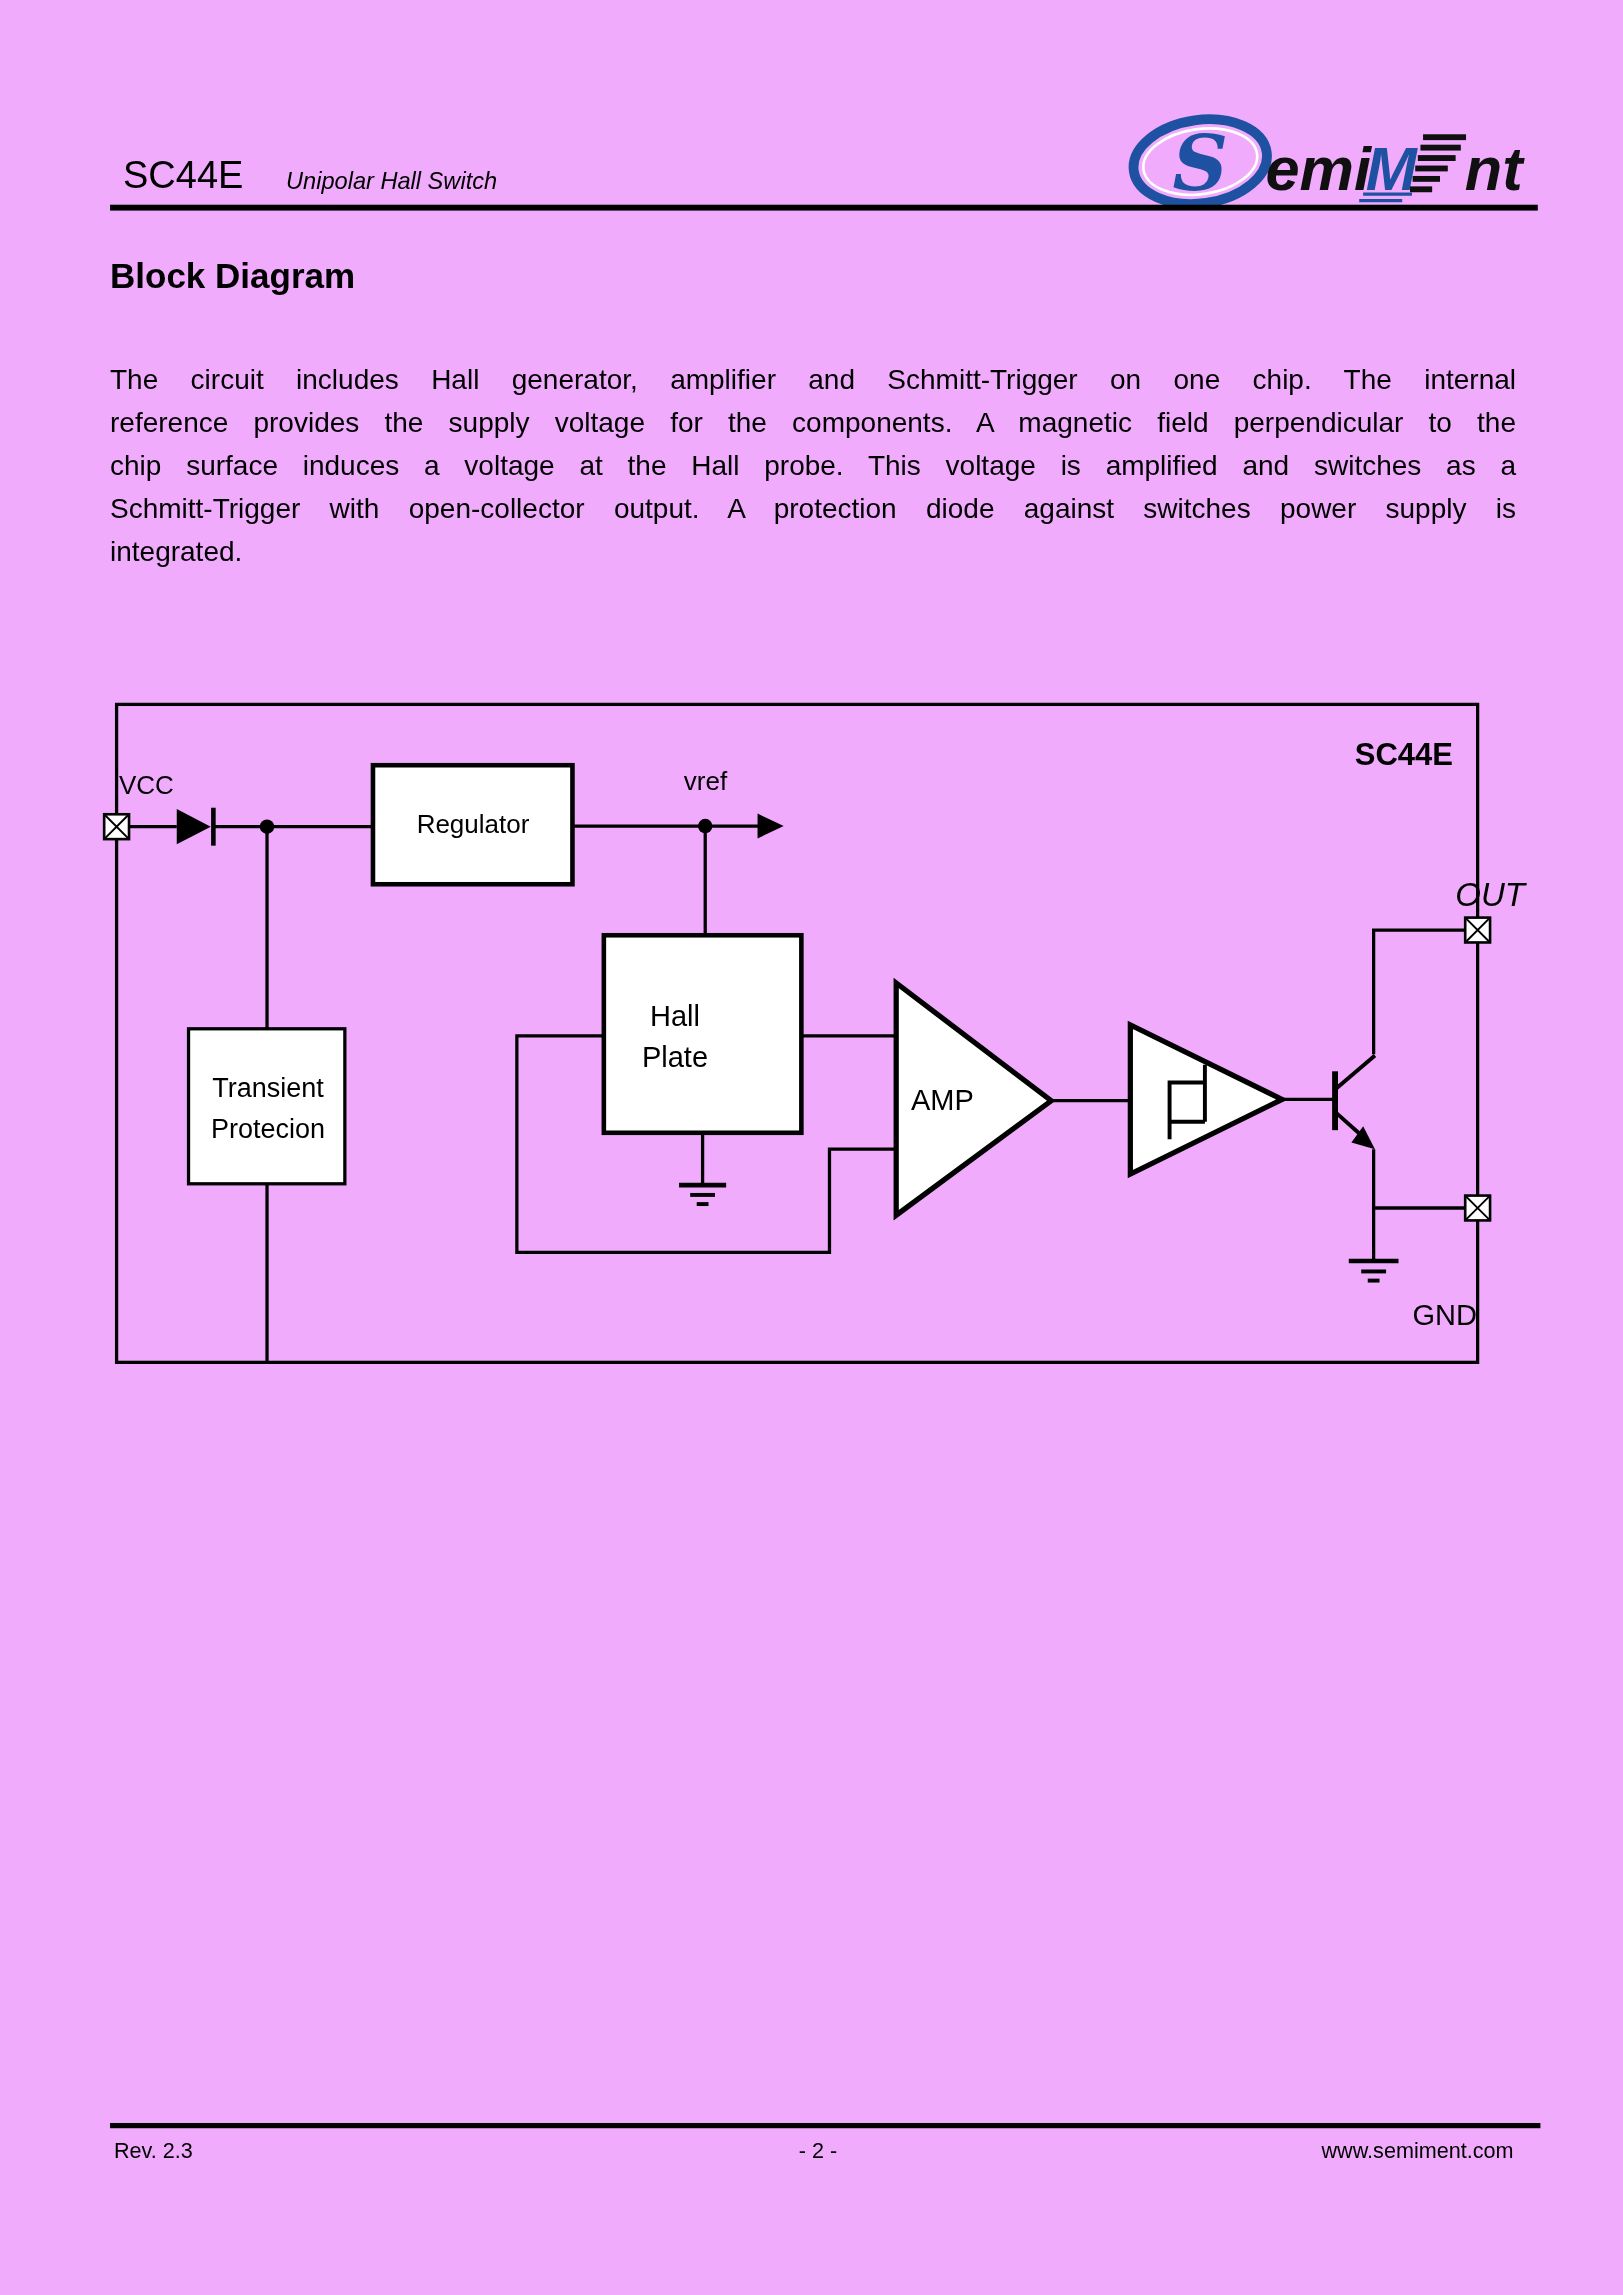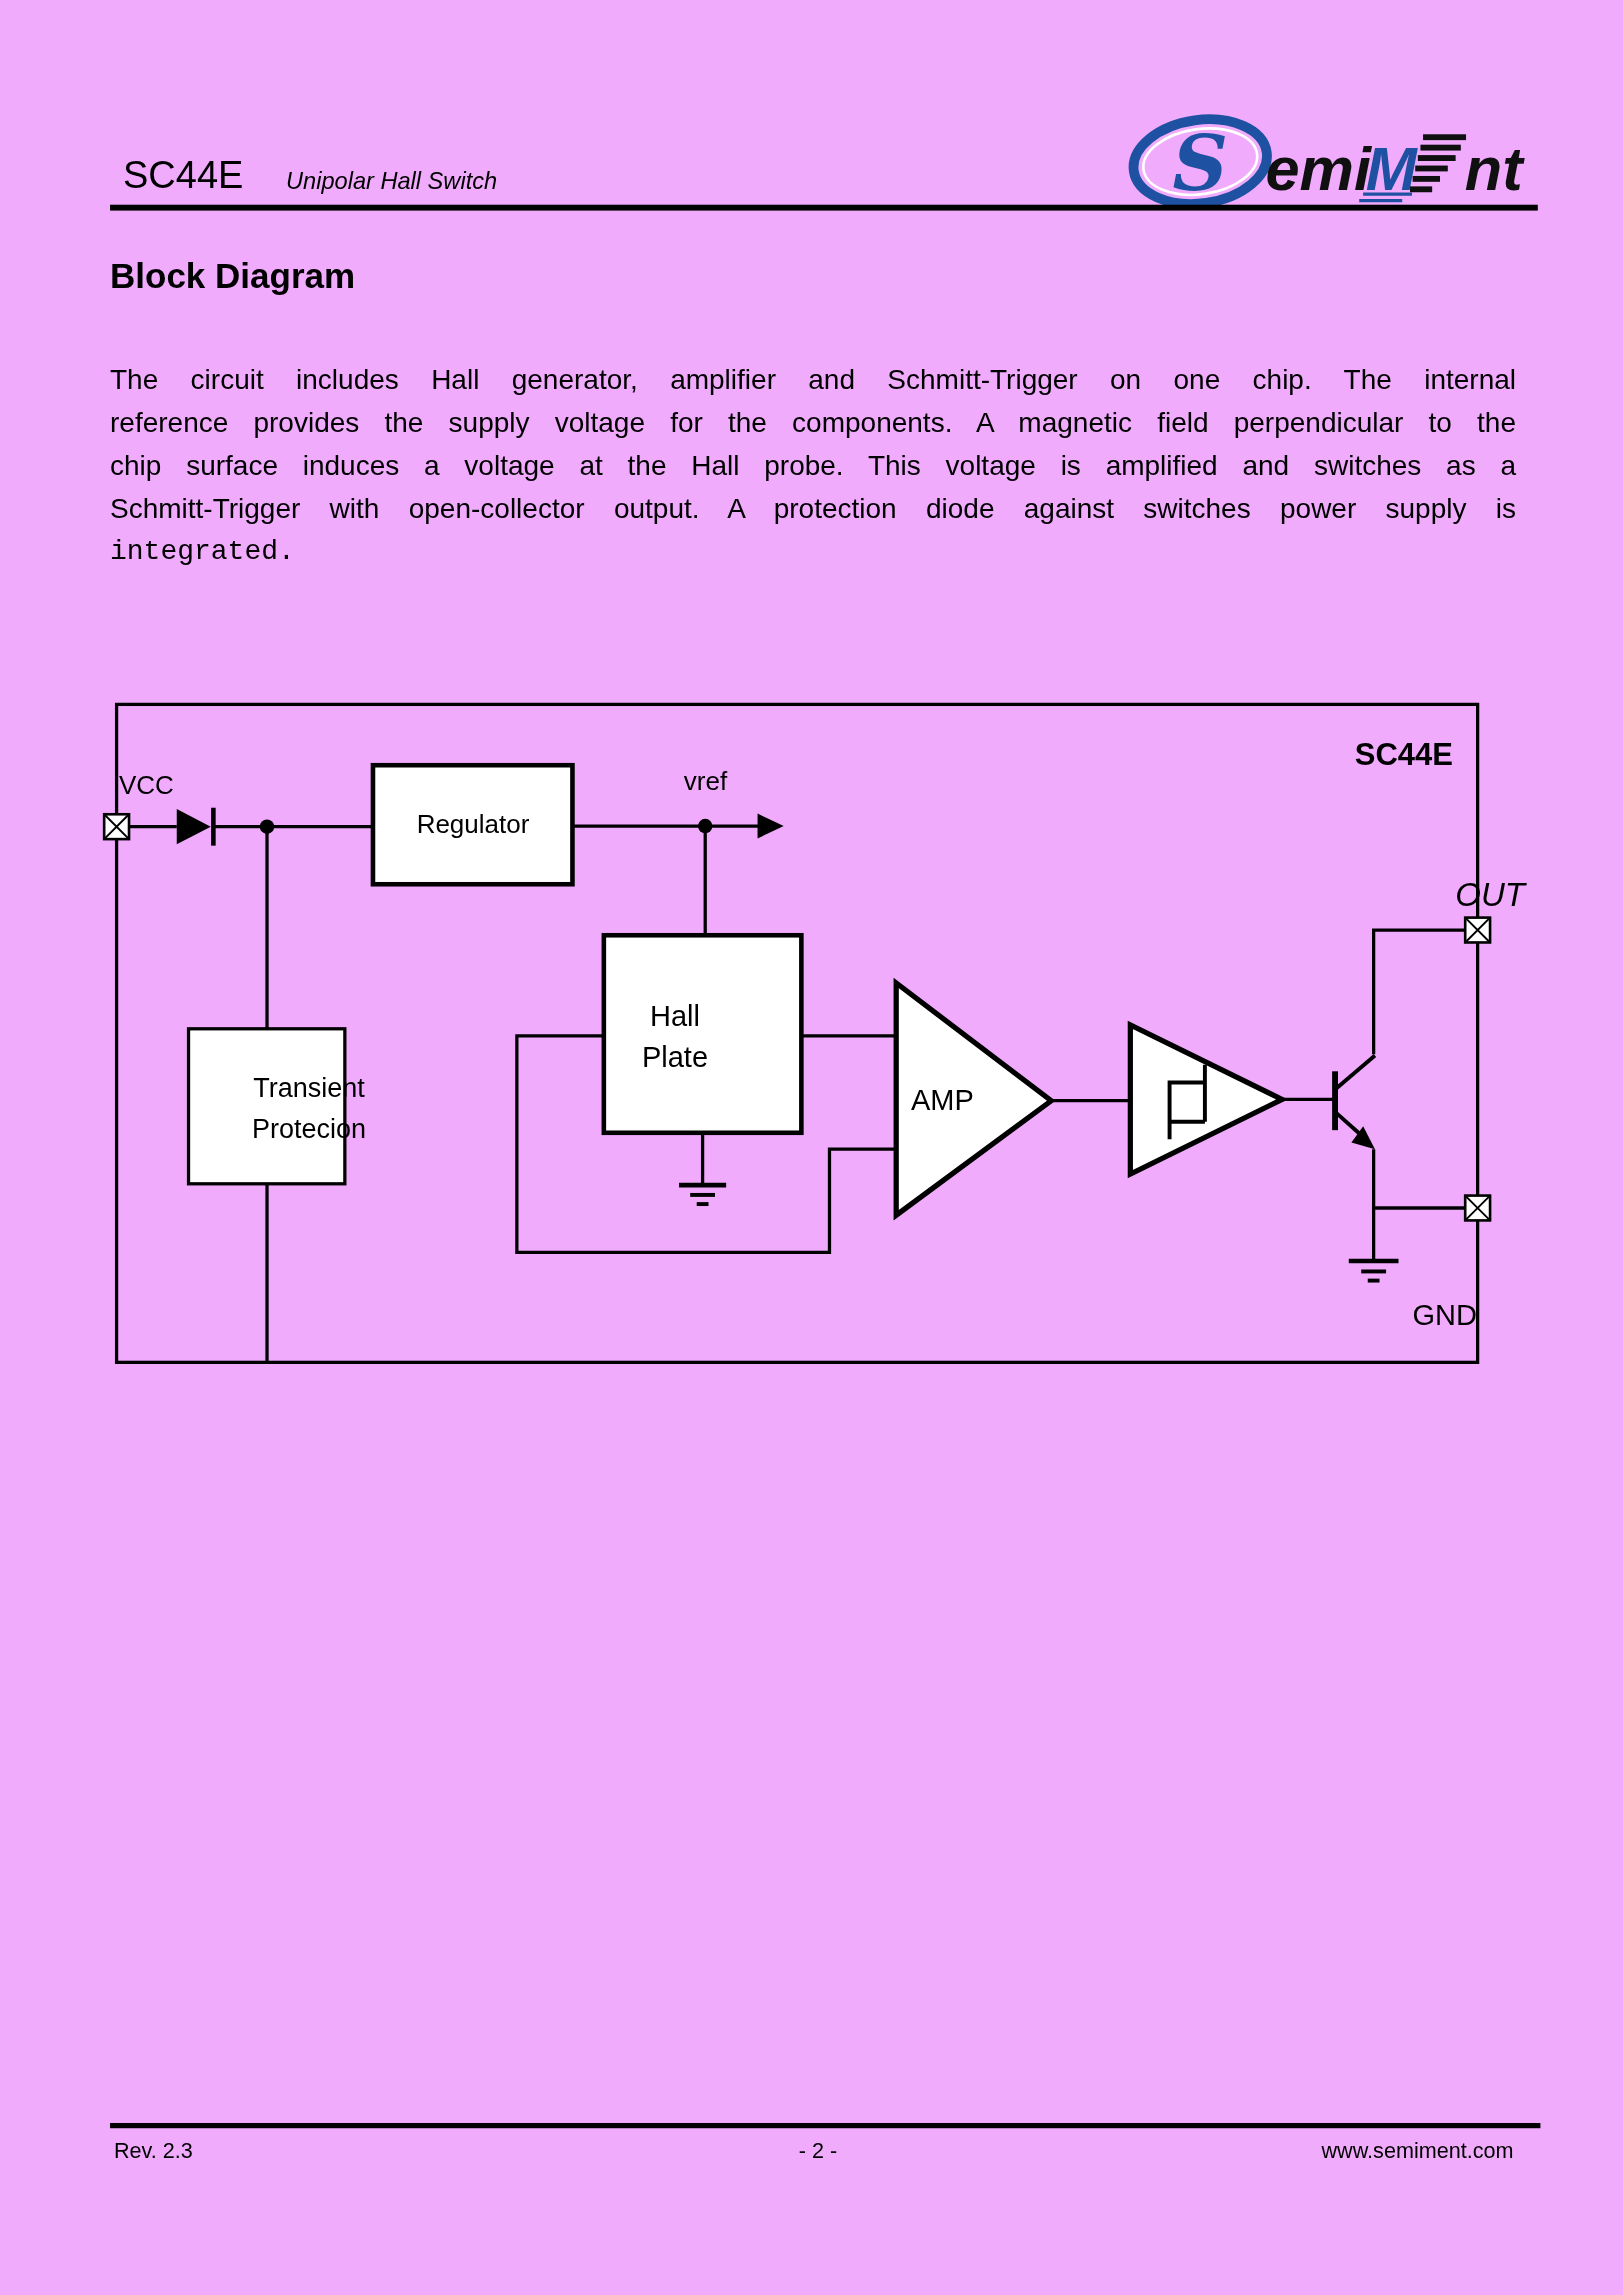--- a/index.html
+++ b/index.html
@@ -4,29 +4,29 @@
 <style>
   html,body{margin:0;padding:0;background:#ffffff;}
   .page{position:relative;width:1623px;height:2295px;background:#f0abfc;
         font-family:"Liberation Sans",sans-serif;color:#000;overflow:hidden;}
   .abs{position:absolute;}
   .header-title{left:123px;top:156px;font-size:38px;font-weight:400;letter-spacing:0px;line-height:1;}
   .header-subtitle{left:286px;top:170px;font-size:23.6px;font-style:italic;line-height:1;}
   .section-title{left:110px;top:258px;font-size:35px;font-weight:bold;line-height:1;}
   .paragraph{left:110px;top:358px;width:1406px;font-size:28px;line-height:43px;}
   .para-line{text-align:justify;text-align-last:justify;white-space:normal;}
-  .para-line.last{text-align-last:left;font-family:Liberation Mono, monospace;}
+  .para-line.last{text-align-last:left;}
   .dlabel{line-height:1.05;font-size:26px;}
   .center{text-align:center;}
   .right{text-align:right;}
   .vcc-label{left:119px;top:772px;}
   .regulator-label{left:373px;top:811px;width:200px;}
   .vref-label{left:640px;top:768px;width:131px;}
   .hall-label{left:576px;top:996px;width:198px;font-size:29px;line-height:41px;}
-  .transient-label{left:188px;top:1068px;width:160px;font-size:27px;line-height:41px;padding-left:41px;}
+  .transient-label{left:188px;top:1068px;width:160px;font-size:27px;line-height:41px;}
   .amp-label{left:911px;top:1085px;width:92px;font-size:29px;}
   .chip-label{left:1308px;top:739px;width:145px;font-size:31px;font-weight:bold;}
   .out-label{left:1433px;top:878px;width:92px;font-size:33px;font-style:italic;}
   .gnd-label{left:1385px;top:1272px;width:92px;font-size:29px;margin-top:28px;}
   .footer-rev{left:114px;top:2138px;font-size:21.6px;text-align:center;}
   .footer-page{left:746px;top:2138px;width:144px;font-size:21.6px;text-align:center;}
   .footer-site{left:1308px;top:2138px;width:219px;font-size:21.6px;text-align:center;}
   svg{display:block;}
 </style>
 </head>

